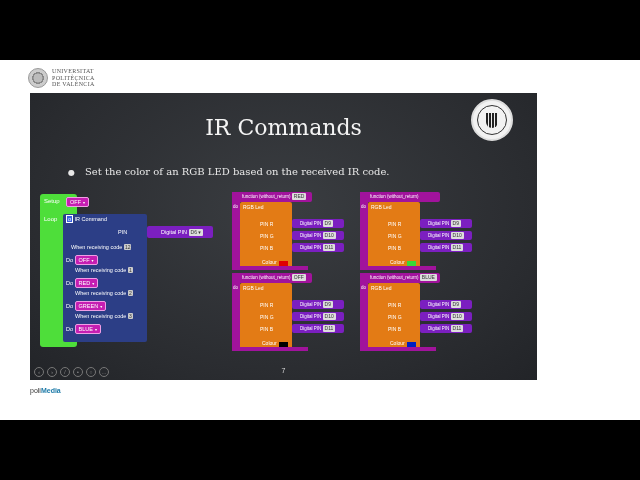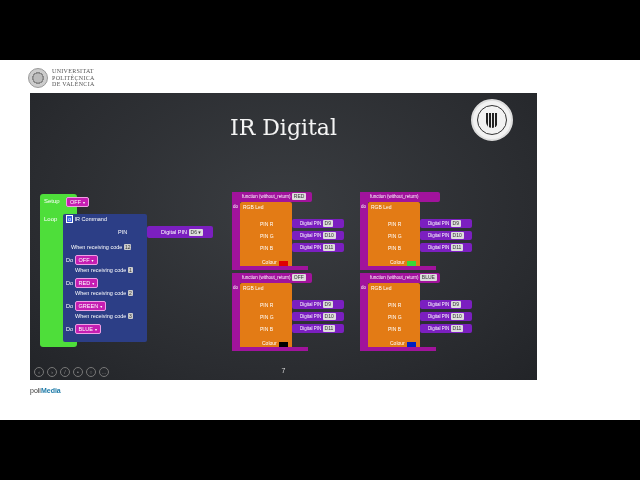--- a/index.html
+++ b/index.html
@@ -54,21 +54,22 @@
       <div>DE VALÈNCIA</div>
     </div>
   </div>
 
   <div class="slide">
     <div class="seal-big">
         <div class="seal-inner">
           <div class="shield"></div>
         </div>
       </div>
-    <div class="title">IR Digital</div>
+    <div class="title">IR Commands</div>
+    <div class="bullet"><span class="dot">●</span><span>Set the color of an RGB LED based on the received IR code.</span></div>
 
     <div class="setup">
       <span class="lbl" style="top:4px">Setup</span>
       <span class="lbl" style="top:22px">Loop</span>
       <span class="pill" style="position:absolute;left:26px;top:3px"><span>OFF</span><span class="drop">▾</span></span>
     </div>
 
     <div class="ir">
       <span class="txt" style="left:3px;top:2px"><span style="background:#3a5fe0;padding:0 1px;border:1px solid #fff">o</span> <span>IR Command</span></span>
       <span class="txt" style="left:55px;top:15px">PIN</span>

